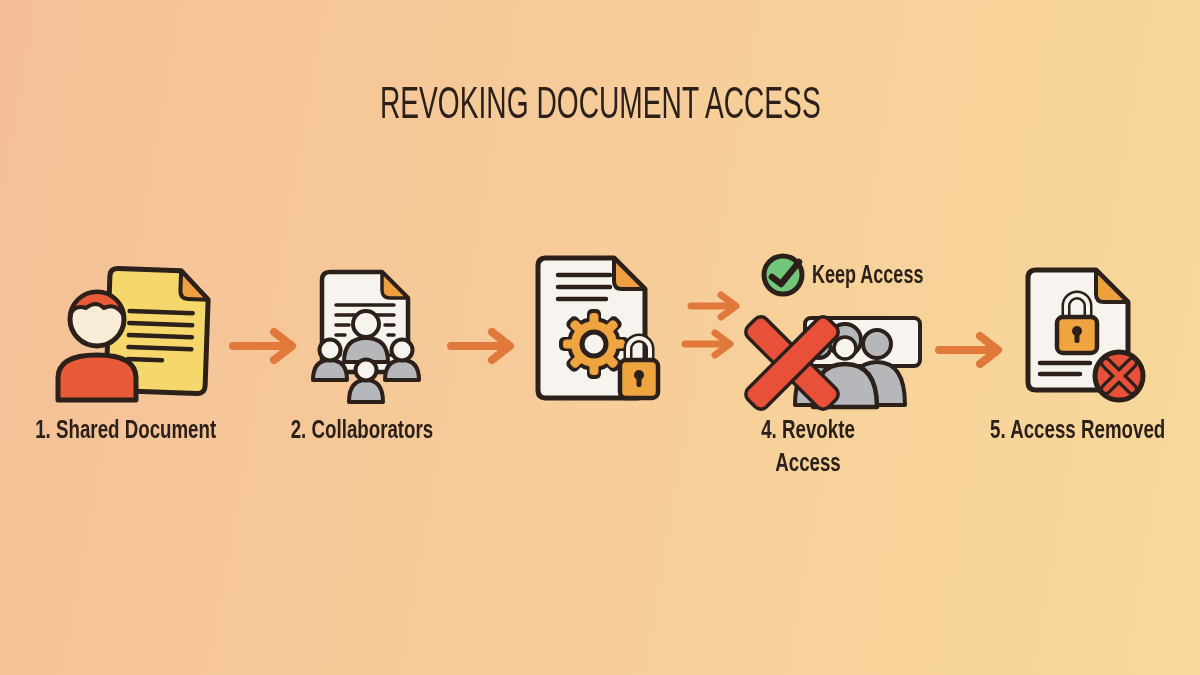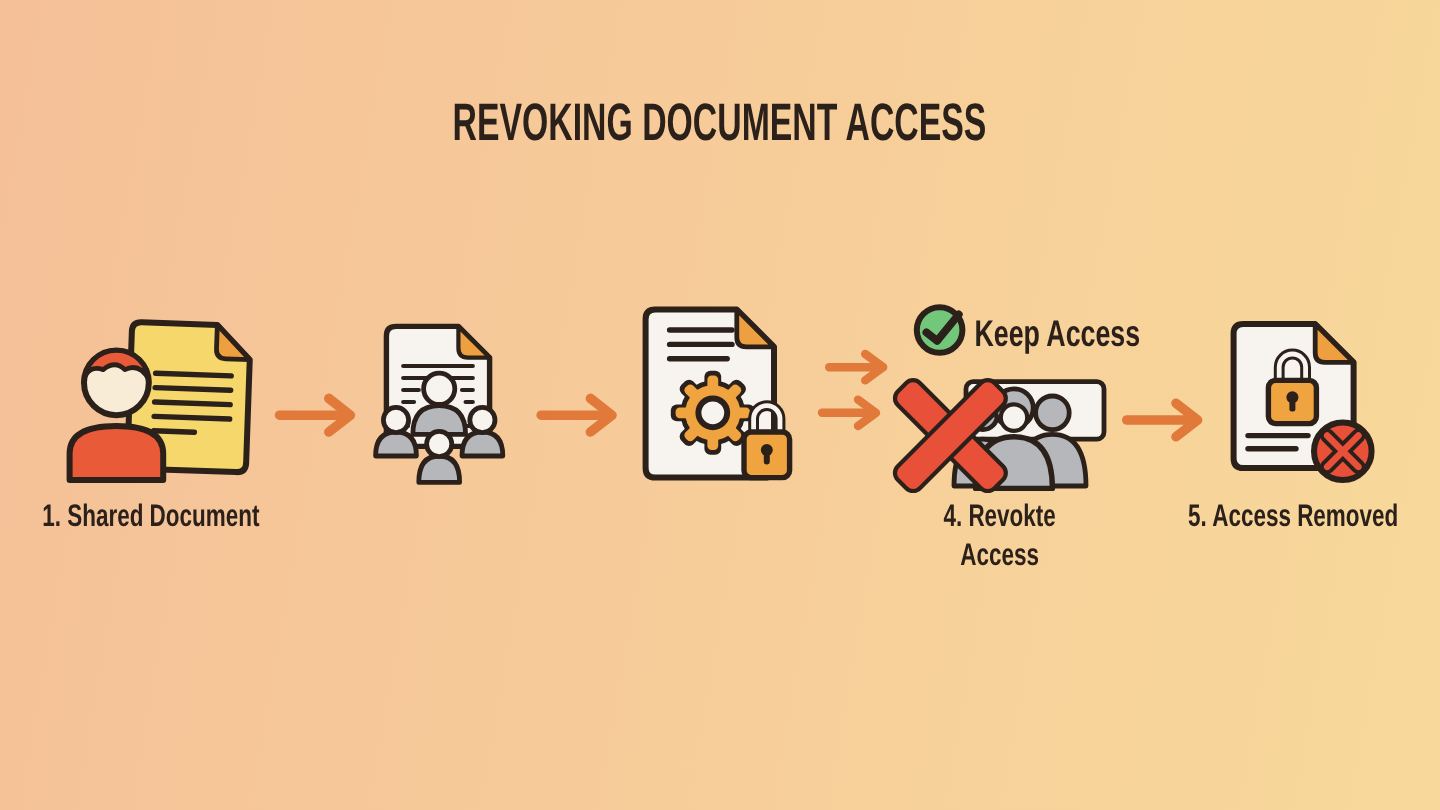--- a/index.html
+++ b/index.html
@@ -3,31 +3,31 @@
 <meta charset="utf-8">
 <style>
   html,body{margin:0;padding:0;}
   .stage{
     position:relative;width:1200px;height:675px;overflow:hidden;
     background:linear-gradient(100deg,var(--bg-left) 0%,var(--bg-right) 100%);
     font-family:"Liberation Sans",sans-serif;color:var(--ink);
   }
   .title{
     position:absolute;left:0;right:0;top:78px;margin:0;
-    text-align:center;font-size:44px;font-weight:700;letter-spacing:0;
+    text-align:center;font-size:44px;font-weight:400;letter-spacing:0;
   }
   .cx{display:inline-block;transform:scaleX(0.72);transform-origin:50% 50%;}
   .cx-title{transform:scaleX(0.64);}
   .label{
     position:absolute;top:413px;text-align:center;
     font-size:26px;font-weight:700;line-height:33px;
   }
   .keep-label{
     position:absolute;left:812px;top:260px;width:220px;
-    font-size:31px;font-weight:700;text-align:left;
+    font-size:25px;font-weight:700;text-align:left;
   }
   .keep-label .cx{transform-origin:0 50%;}
   .abs{position:absolute;}
   svg{display:block;overflow:visible;}
   svg *{stroke-linejoin:round;stroke-linecap:round;}
   .s-ink{stroke:var(--ink);}
   .s-arrow{stroke:var(--arrow);}
   .s-white{stroke:var(--doc-white);}
   .s-red{stroke:var(--red);}
   .f-none{fill:none;}
@@ -87,20 +87,21 @@
     </g>
     <path class="f-gray s-ink" stroke-width="4" d="M13,118 Q13,98 30,98 Q47,98 47,118 Z"></path>
     <circle class="f-white s-ink" stroke-width="4" cx="30" cy="88" r="10.5"></circle>
     <path class="f-gray s-ink" stroke-width="4" d="M85,118 Q85,98 102,98 Q119,98 119,118 Z"></path>
     <circle class="f-white s-ink" stroke-width="4" cx="102" cy="88" r="10.5"></circle>
     <path class="f-gray s-ink" stroke-width="4" d="M44,100 Q44,76 66,76 Q88,76 88,100 Z"></path>
     <circle class="f-white s-ink" stroke-width="4" cx="66" cy="62" r="13"></circle>
     <path class="f-gray s-ink" stroke-width="4" d="M49,140 Q49,118 66,118 Q83,118 83,140 Z"></path>
     <circle class="f-white s-ink" stroke-width="4" cx="66" cy="108" r="10.5"></circle>
   </svg>
+  <div class="label" style="left:232px;width:260px"><span class="cx">2. Collaborators</span></div>
 
   <svg class="abs" style="left:444px;top:326px" width="84" height="40" viewBox="0 0 84 40">
     <path class="s-arrow f-none" stroke-width="8" d="M7,20 H60"></path>
     <path class="s-arrow f-none" stroke-width="8" d="M48,6 L66,20 L48,34"></path>
   </svg>
 
   <svg class="abs" style="left:532px;top:253px" width="135" height="152" viewBox="0 0 135 152">
     <path class="f-white s-ink" stroke-width="5" d="M14,5 H82 L113,36 V137 Q113,145 105,145 H14 Q6,145 6,137 V13 Q6,5 14,5 Z"></path>
     <path class="f-fold s-ink" stroke-width="4" d="M82,5 V28 Q82,36 90,36 H113 Z"></path>
     <g class="s-ink f-none" stroke-width="4.5">
@@ -156,21 +157,21 @@
     <path class="f-gray s-ink" stroke-width="4" d="M53,97 Q53,58 77,58 Q101,58 101,97 Z"></path>
     <circle class="f-gray s-ink" stroke-width="4" cx="77" cy="38" r="12"></circle>
     <path class="f-gray s-ink" stroke-width="4.5" d="M71,99 Q71,56 103,56 Q135,56 135,99 Z"></path>
     <circle class="f-gray s-ink" stroke-width="4" cx="103" cy="32" r="16"></circle>
     <circle class="f-white s-ink" stroke-width="3.5" cx="103" cy="40" r="11"></circle>
     <g transform="translate(50,55)">
       <rect class="f-red s-ink" stroke-width="3.5" x="-57" y="-13" width="114" height="26" rx="8" transform="rotate(45)"></rect>
       <rect class="f-red s-ink" stroke-width="3.5" x="-57" y="-13" width="114" height="26" rx="8" transform="rotate(-45)"></rect>
     </g>
   </svg>
-  <div class="label" style="left:758px;width:150px"><span class="cx">4. Revokte Access</span></div>
+  <div class="label" style="left:733px;width:150px"><span class="cx">4. Revokte Access</span></div>
 
   <svg class="abs" style="left:932px;top:330px" width="84" height="40" viewBox="0 0 84 40">
     <path class="s-arrow f-none" stroke-width="8" d="M7,20 H60"></path>
     <path class="s-arrow f-none" stroke-width="8" d="M48,6 L66,20 L48,34"></path>
   </svg>
 
   <svg class="abs" style="left:1022px;top:260px" width="135" height="150" viewBox="0 0 135 150">
     <path class="f-white s-ink" stroke-width="5" d="M14,10 H74 L106,42 V122 Q106,130 98,130 H14 Q6,130 6,122 V18 Q6,10 14,10 Z"></path>
     <path class="f-fold s-ink" stroke-width="4" d="M74,10 V34 Q74,42 82,42 H106 Z"></path>
     <g>

